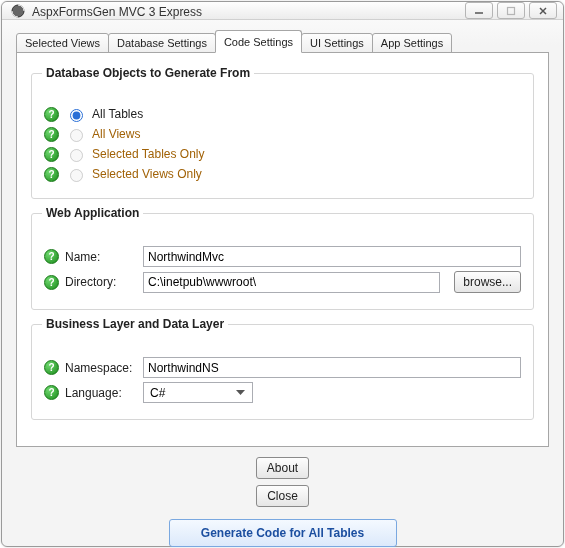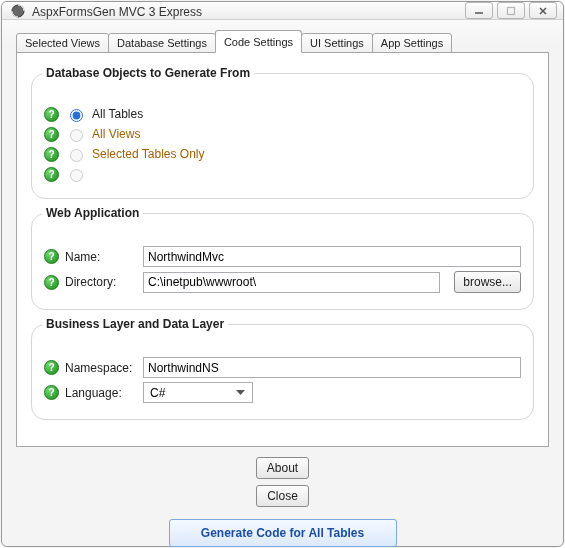--- a/index.html
+++ b/index.html
@@ -81,21 +81,21 @@
   .tabpanel {
     border: 1px solid #a6a6a6;
     background: #fff;
     flex: 1;
     padding: 12px 14px 12px 14px;
     position: relative;
     z-index: 1;
   }
   .group {
     border: 1px solid #d6d6d6;
-    border-radius: 14px;
+    border-radius: 3px;
     margin: 8px 0 14px 0;
     padding: 28px 12px 12px 12px;
     position: relative;
   }
   .group-title {
     position: absolute;
     top: -8px; left: 10px;
     background: #fff;
     padding: 0 4px;
     font-weight: bold;
@@ -248,20 +248,21 @@
           <span class="radio-label disabled">All Views</span>
         </div>
         <div class="radio-row">
           <span class="help-icon">?</span>
           <input type="radio" class="radio" disabled="" style="">
           <span class="radio-label disabled">Selected Tables Only</span>
         </div>
         <div class="radio-row">
           <span class="help-icon">?</span>
           <input type="radio" class="radio" disabled="" style="">
+          <span class="radio-label disabled">Selected Views Only</span>
         </div>
       </div>
 
       <div class="group">
         <div class="group-title">Web Application</div>
         <div class="field-row">
           <span class="help-icon">?</span>
           <span class="field-label">Name:</span>
           <input class="text-input" value="NorthwindMvc" style="">
         </div>

